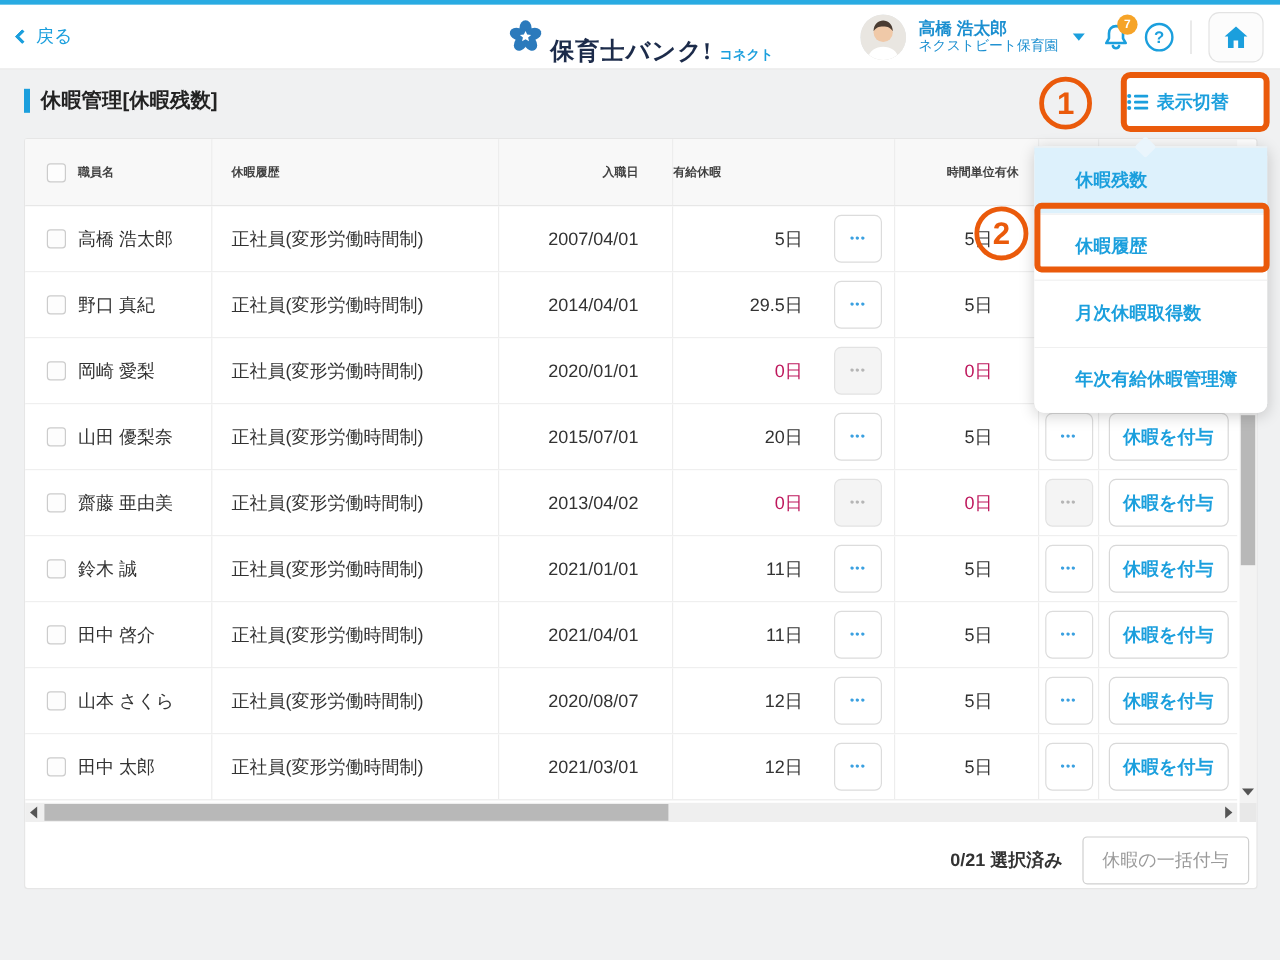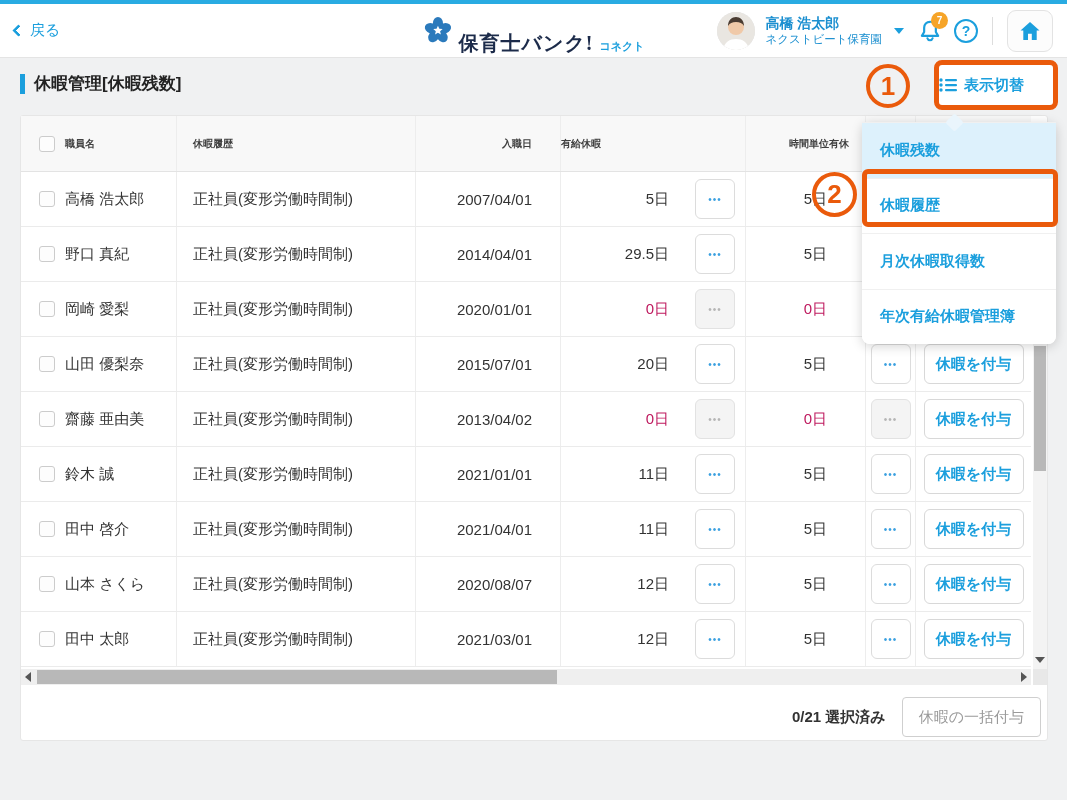--- a/index.html
+++ b/index.html
@@ -36,21 +36,21 @@
   .toggle-wrap { position:absolute; left:934px; top:60px; width:124px; height:50px; border:5px solid #ea5a0b; border-radius:8px; background:#fff; display:flex; align-items:center; justify-content:flex-start; gap:7px; z-index:40; cursor:pointer; }
   .toggle-label { color:#1b9fdd; font-size:15px; font-weight:bold; }
   .ann-circle { position:absolute; border:4px solid #ea5a0b; border-radius:50%; color:#ea5a0b; font-size:26px; font-weight:bold; display:flex; align-items:center; justify-content:center; background:transparent; z-index:50; }
   .ann-1 { left:866px; top:64px; width:44px; height:44px; }
   .ann-2 { left:812px; top:172px; width:45px; height:45px; }
   .ann-box2 { position:absolute; left:862px; top:169px; width:196px; height:58px; border:5px solid #ea5a0b; border-radius:6px; z-index:35; }
 
   
   .menu { position:absolute; left:862px; top:122px; width:194px; background:#fff; border-radius:8px; box-shadow:0 2px 12px rgba(0,0,0,.18); z-index:30; }
   .menu-notch { position:absolute; top:-6px; left:86px; width:13px; height:13px; background:#eaf5fc; transform:rotate(45deg); border-radius:2px; }
-  .menu-item { height:55.5px; display:flex; align-items:center; padding-left:18px; color:#1b9fdd; font-size:15px; font-weight:600; border-top:1px solid #f0f0f0; cursor:pointer; background:#fff; }
+  .menu-item { height:55.5px; display:flex; align-items:center; padding-left:34px; color:#1b9fdd; font-size:15px; font-weight:600; border-top:1px solid #f0f0f0; cursor:pointer; background:#fff; }
   .menu-item:first-of-type { border-top:none; border-radius:8px 8px 0 0; }
   .menu-item:last-of-type { border-radius:0 0 8px 8px; }
   .menu-item.active { background:#ddf1fc; }
 
   
   .panel { position:absolute; left:20px; top:115px; width:1028px; height:626px; background:#fff; border:1px solid #e6e6e6; border-radius:3px; z-index:1; }
   .thead { position:absolute; left:0; top:0; width:1010px; height:56px; background:#f8f8f8; border-bottom:1px solid #e3e3e3; display:flex; }
   .tbody { position:absolute; left:0; top:56px; width:1010px; }
   .trow { height:55px; display:flex; border-bottom:1px solid #ebebeb; background:#fff; }
   .c { display:flex; align-items:center; border-right:1px solid #ededed; height:100%; }

